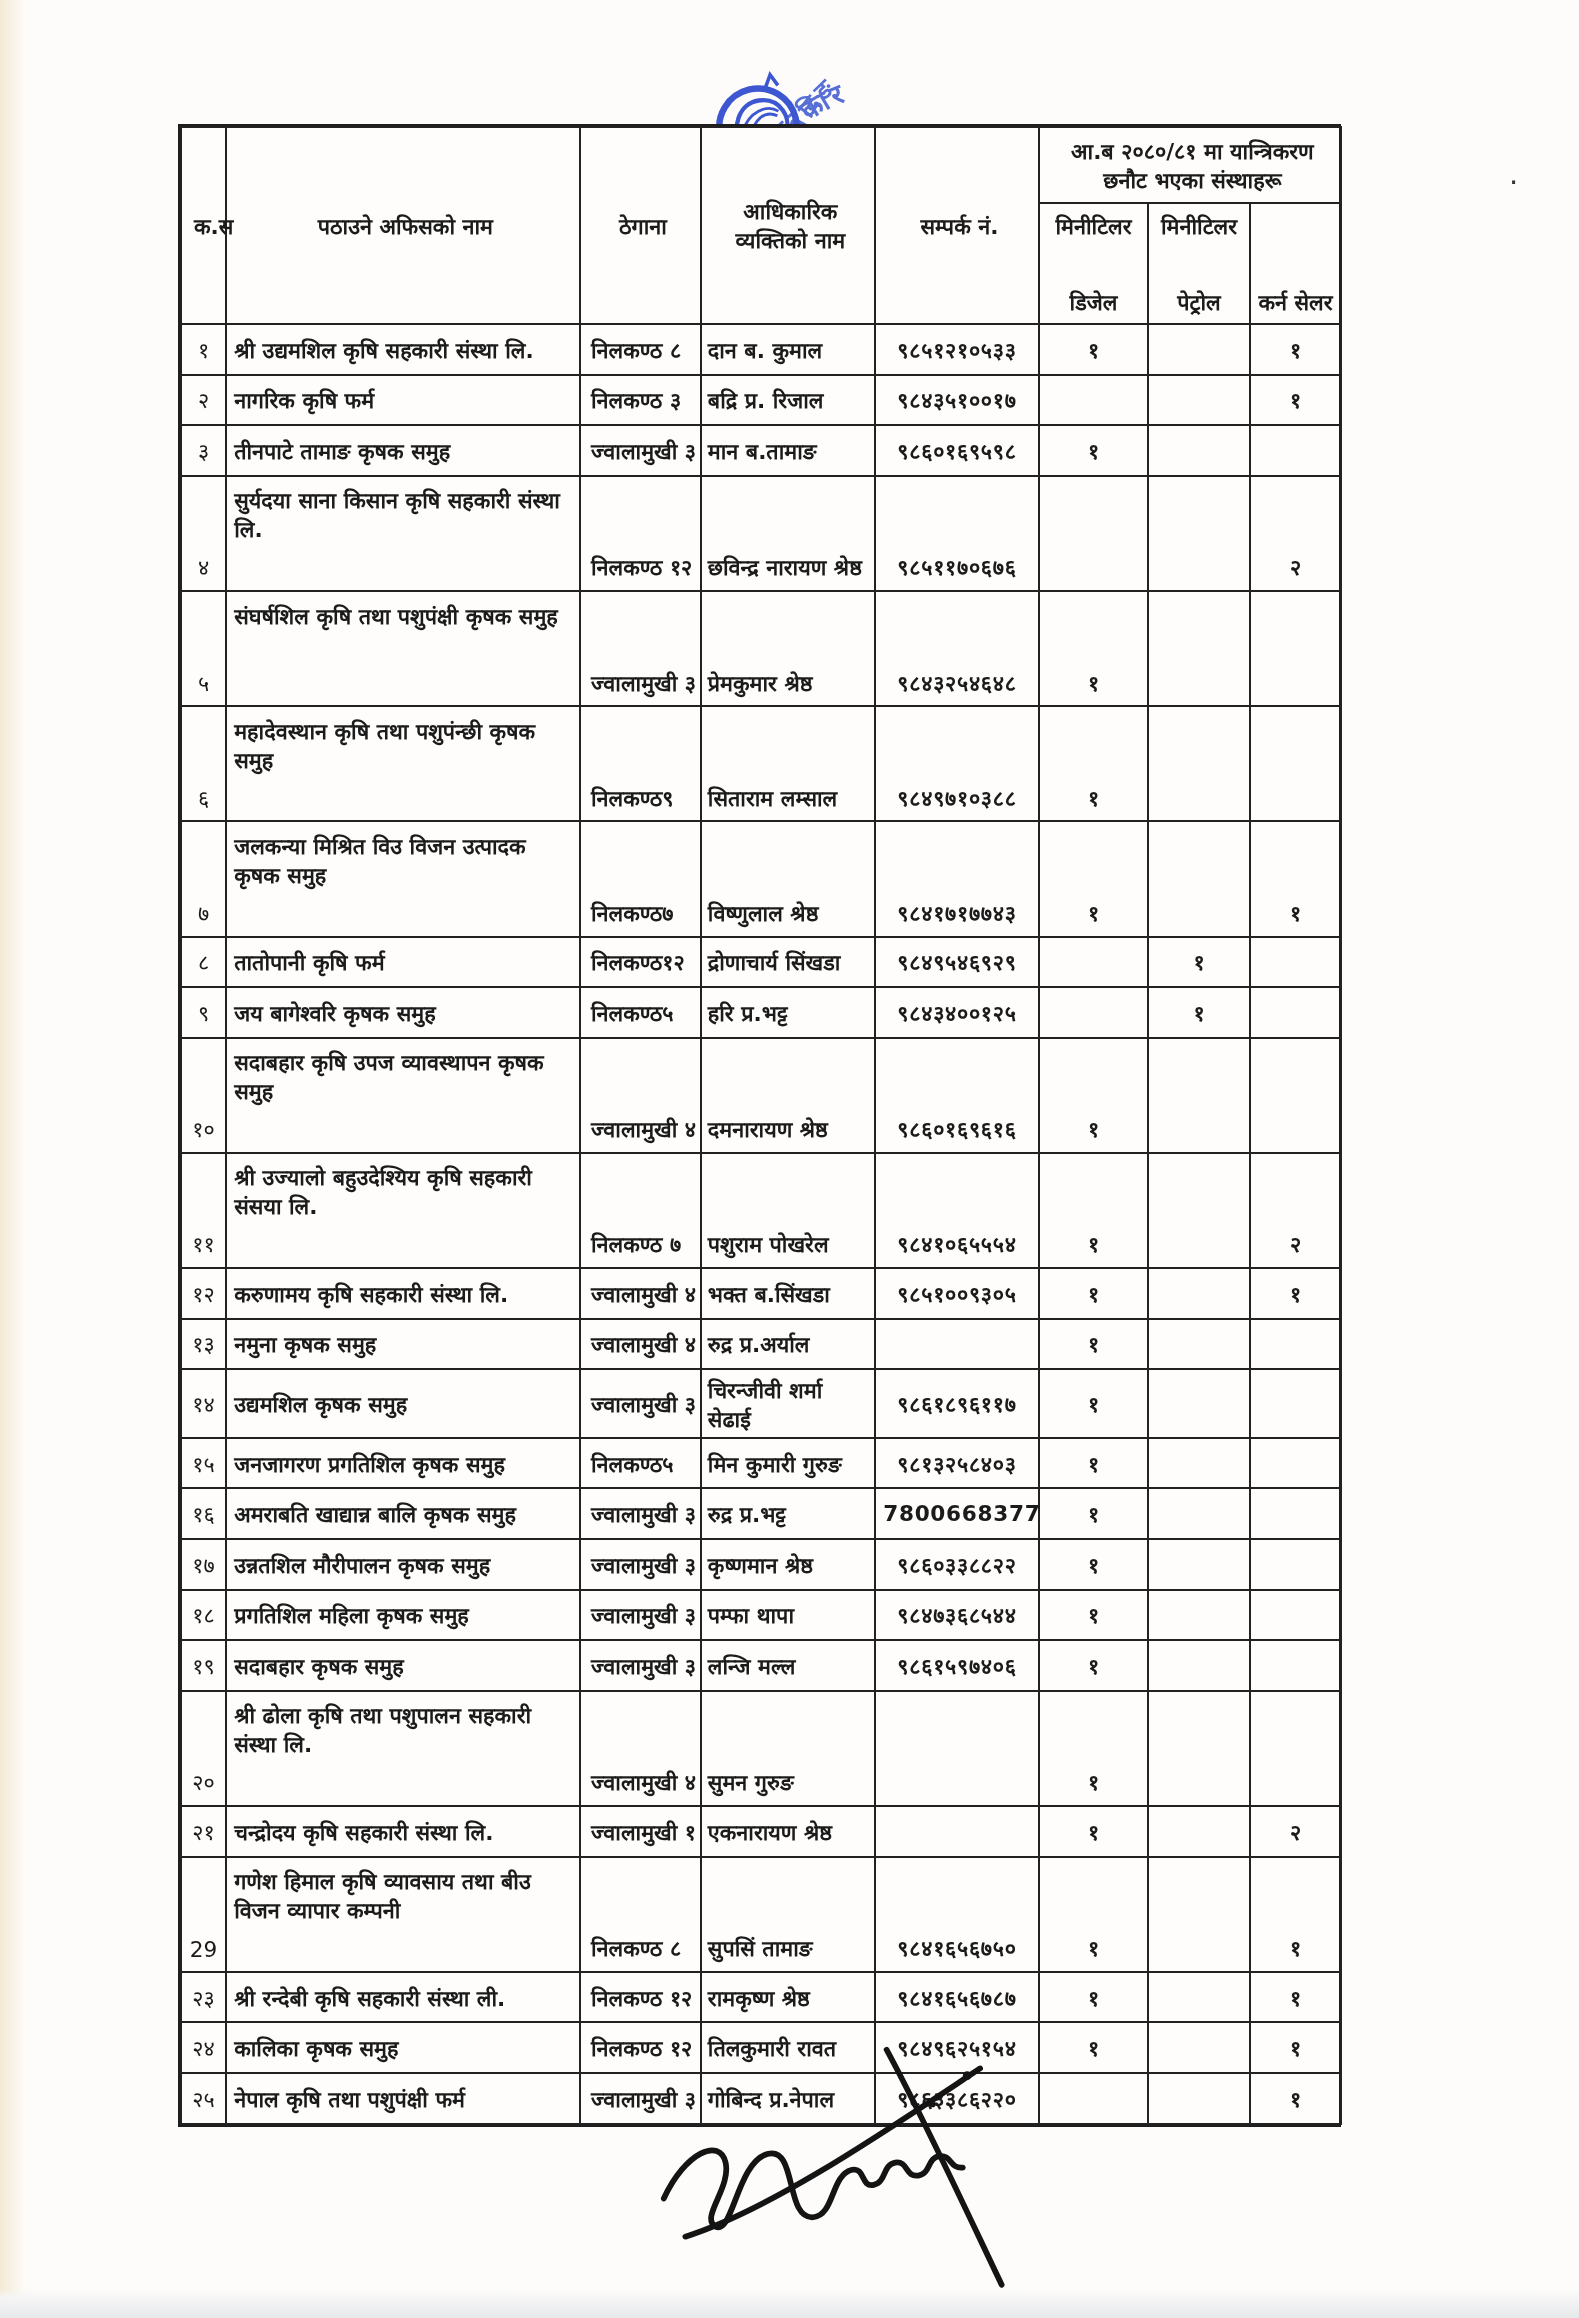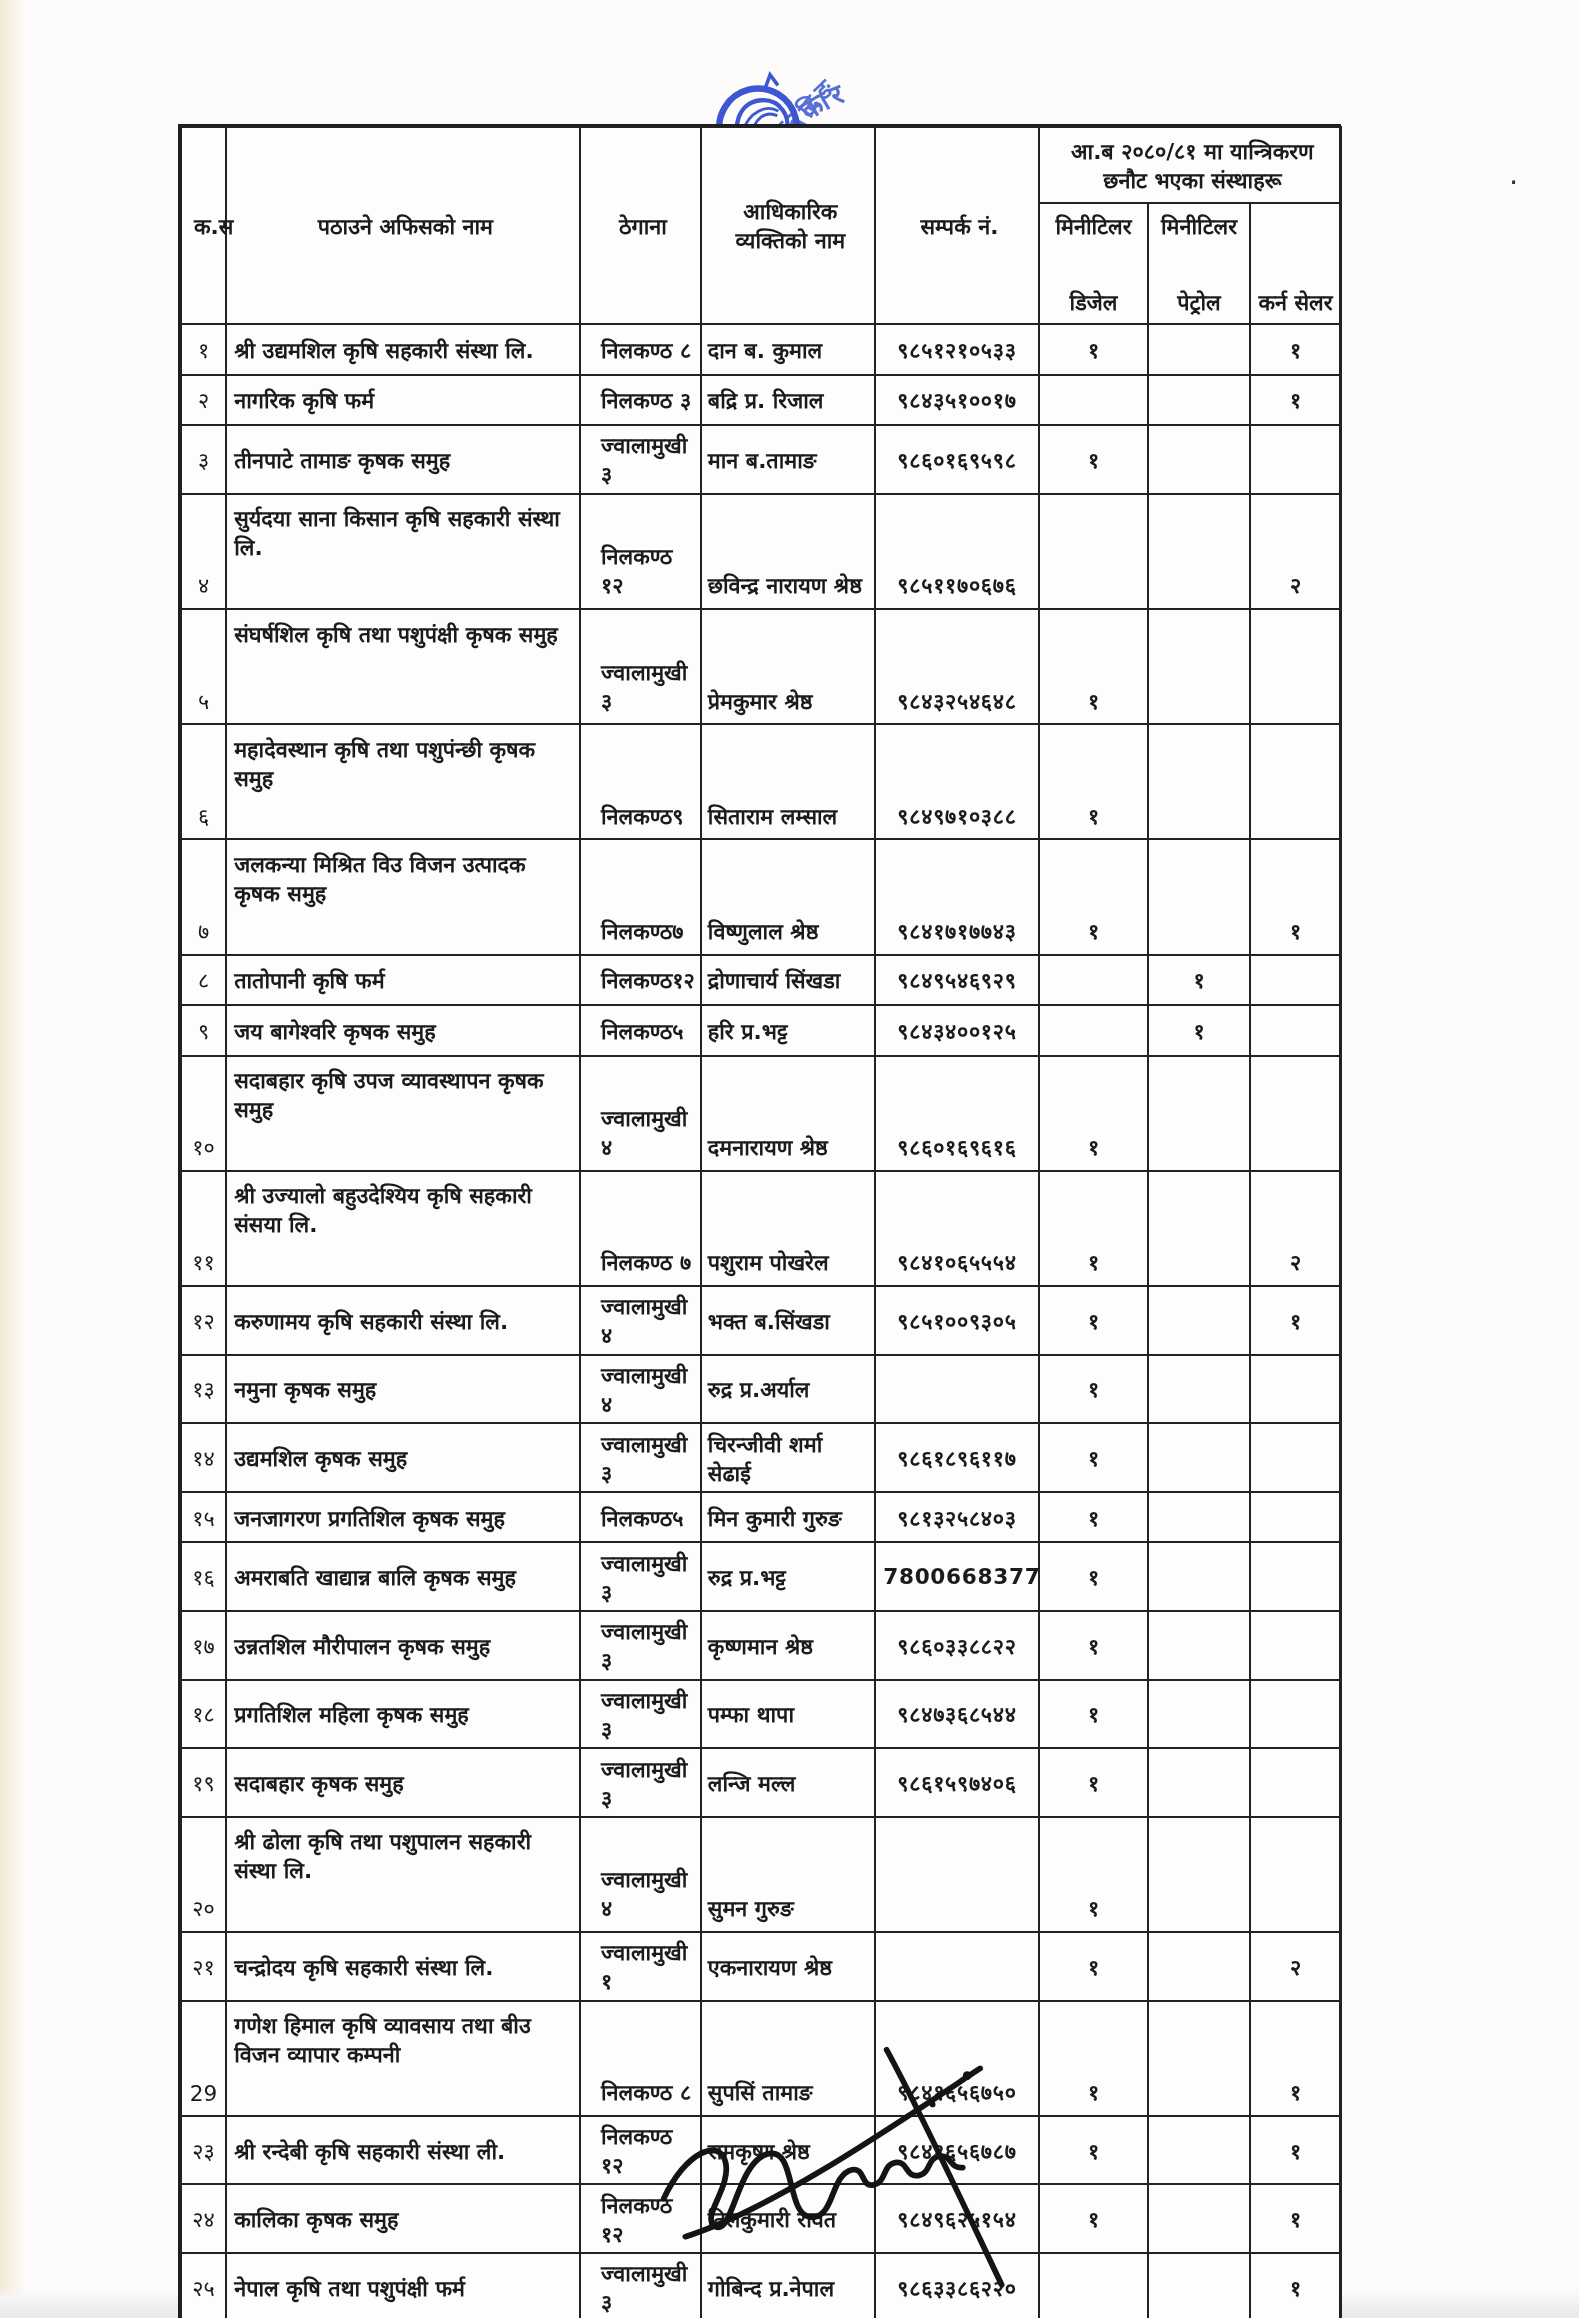--- a/index.html
+++ b/index.html
@@ -34,21 +34,21 @@
   thead th{font-weight:700;text-align:center;}
   thead tr.gh th{height:65px;padding-left:12px;}
   thead tr.sh th{height:105px;padding:7.2px 4.3px;}
   .mech{display:flex;flex-direction:column;justify-content:space-between;height:100%;min-height:101px;font-weight:700;text-align:center;}
   .mech.one{justify-content:flex-end;}
   tbody td{height:40px;}
   tr.tall td{height:96px;vertical-align:bottom;padding-bottom:8.6px;}
   tr.tall td.c-office{vertical-align:top;padding-top:8.6px;margin-top:34px;}
   td.c-sn{text-align:center;}
   td.c-office{text-align:left;font-weight:600;}
-  td.c-addr{text-align:left;font-weight:600;padding-left:20px;padding-right:1.4px;}
+  td.c-addr{text-align:left;font-weight:600;padding-left:10px;padding-right:1.4px;}
   td.c-person{text-align:left;font-weight:600;padding-left:5.8px;}
   td.c-contact{text-align:center;font-weight:600;letter-spacing:0.7px;}
   td.c-num{text-align:center;font-weight:600;}
   .stamp{
     position:absolute;left:701px;top:37px;width:309px;height:280px;
     mix-blend-mode:multiply;opacity:.92;filter:blur(0.5px);
     pointer-events:none;
   }
   .signature{
     position:absolute;left:642px;top:2044px;width:403px;height:248px;

